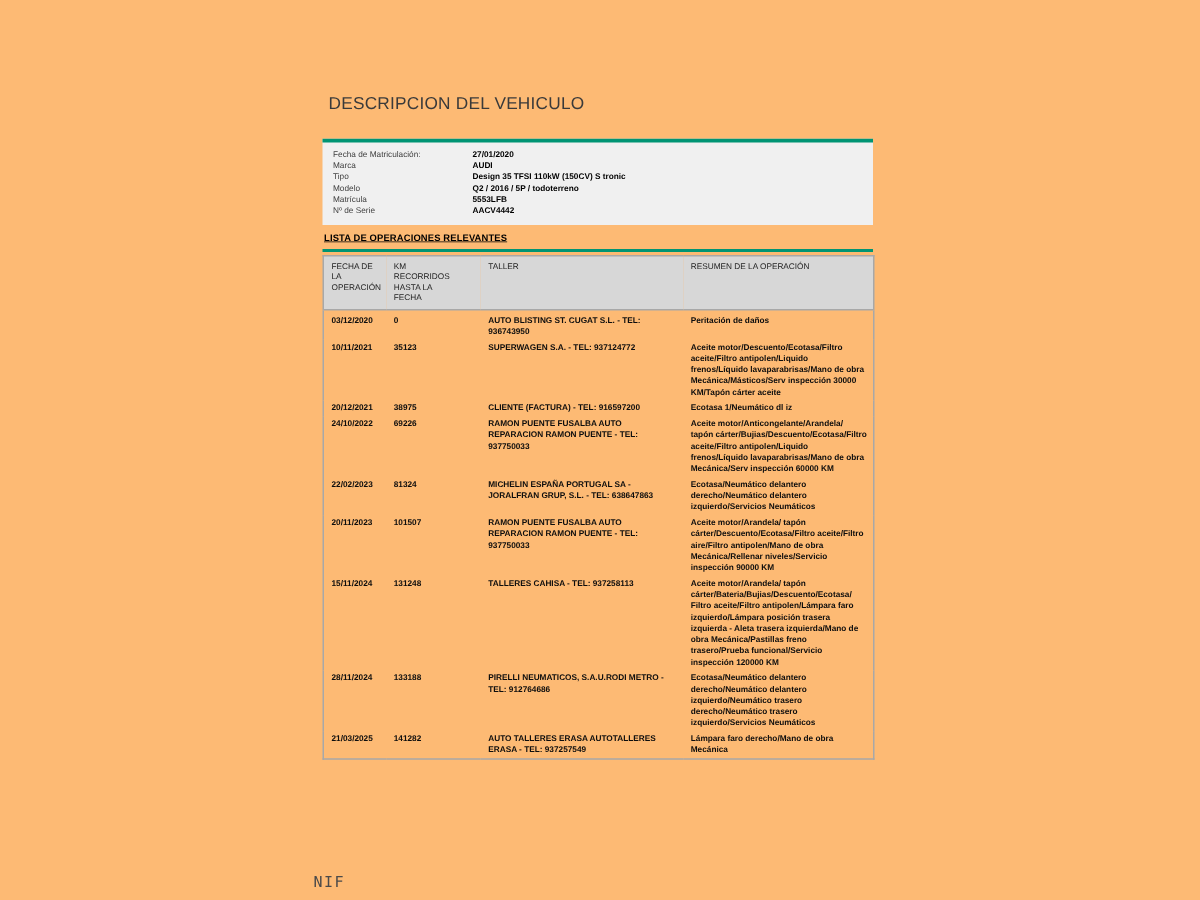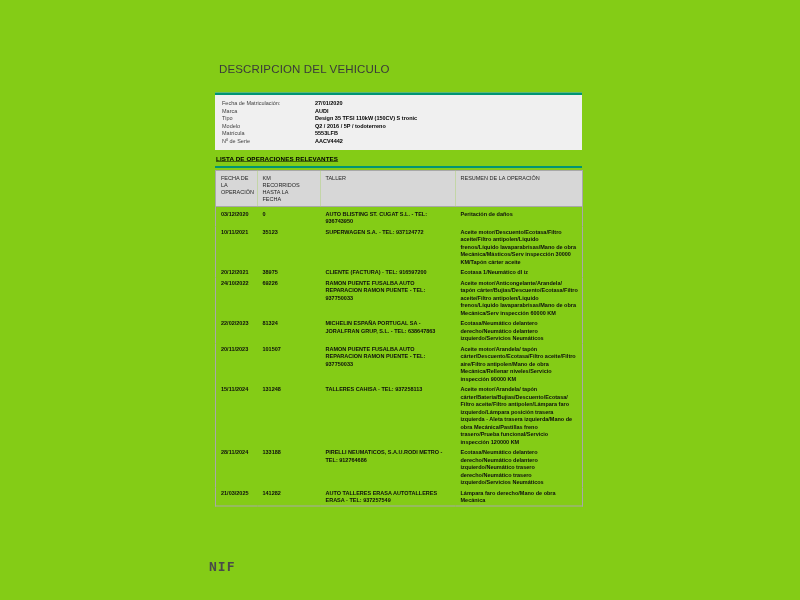--- a/index.html
+++ b/index.html
@@ -1,17 +1,17 @@
 <!DOCTYPE html>
 <html><head>
 <meta charset="utf-8">
 <style>
   html,body { margin:0; padding:0; background:#ffffff; }
   .page {
-    position:relative; width:800px; height:600px; background:#84cc16;
+    position:relative; width:800px; height:600px; background:#fdba74;
     overflow:hidden; font-family:"Liberation Sans", sans-serif;
   }
   
   .content {
     position:absolute; left:215px; top:62px; width:734px;
     transform:scale(0.5); transform-origin:0 0;
   }
   h1.title {
     margin:0 0 0 8px; font-size:23px; font-weight:400;
     color:#3a3a3a; letter-spacing:0.3px;
@@ -37,23 +37,23 @@
     text-align:left; vertical-align:top; padding:6px 6px 8px 10px;
     border-bottom:2px solid #a8a8a8; line-height:14px;
   }
   .hw-km { max-width:84px; }
   table.ops td {
     font-size:11px; font-weight:700; color:#0d0d0d; vertical-align:top;
     padding:3px 8px 3px 10px; line-height:15px; overflow-wrap:anywhere;
   }
   tbody tr:first-child td { padding-top:6px; }
   .nif {
-    position:absolute; left:209px; top:559px;
-    font-family:"DejaVu Sans Mono", monospace; font-size:13px;
-    color:#4a4a4a; letter-spacing:1px;font-weight:bold;
+    position:absolute; left:209px; top:583px;
+    font-family:"DejaVu Sans Mono", monospace; font-size:10px;
+    color:#4a4a4a; letter-spacing:1px;
   }
 </style>
 </head>
 <body>
 
 <div class="page">
   <div class="content">
 
     <h1 class="title">DESCRIPCION DEL VEHICULO</h1>
 

